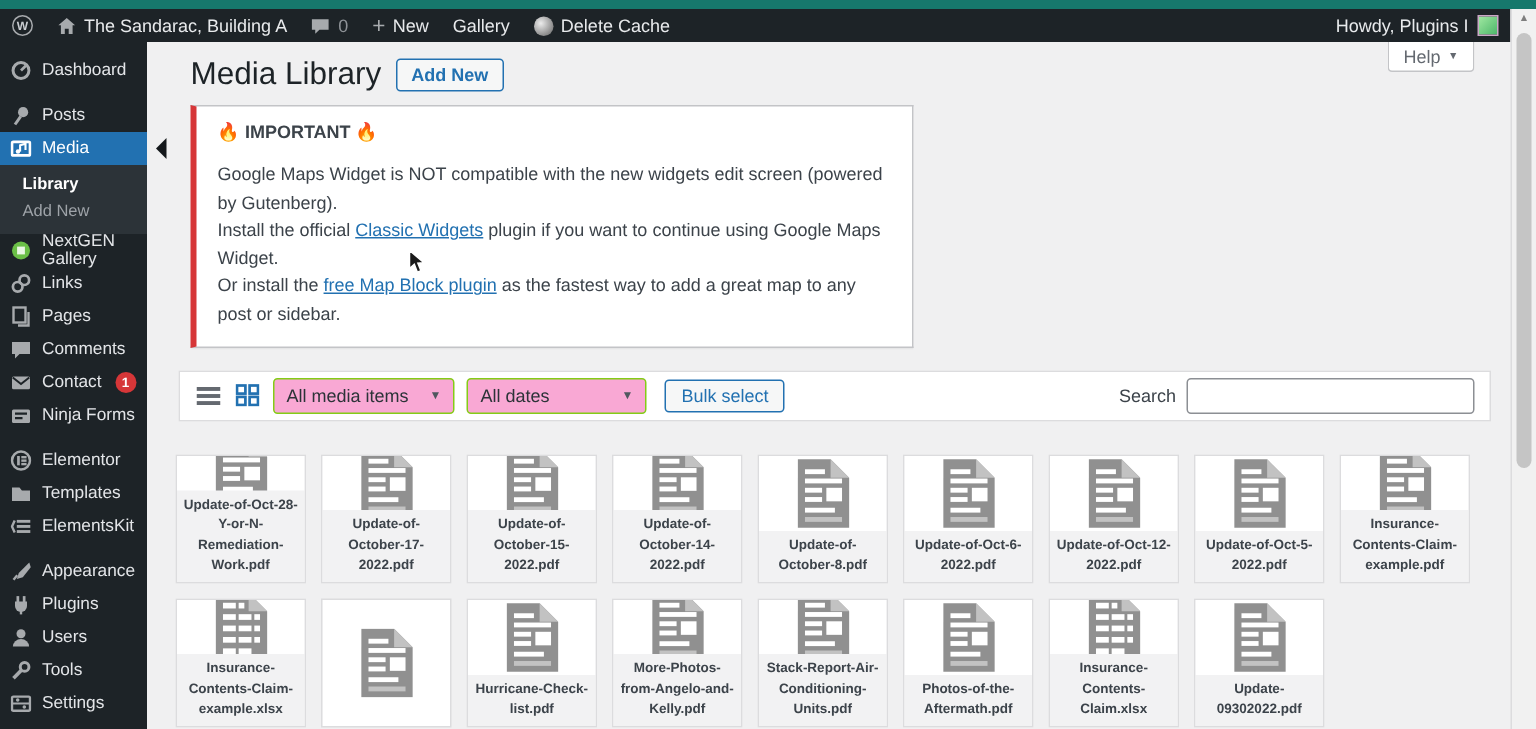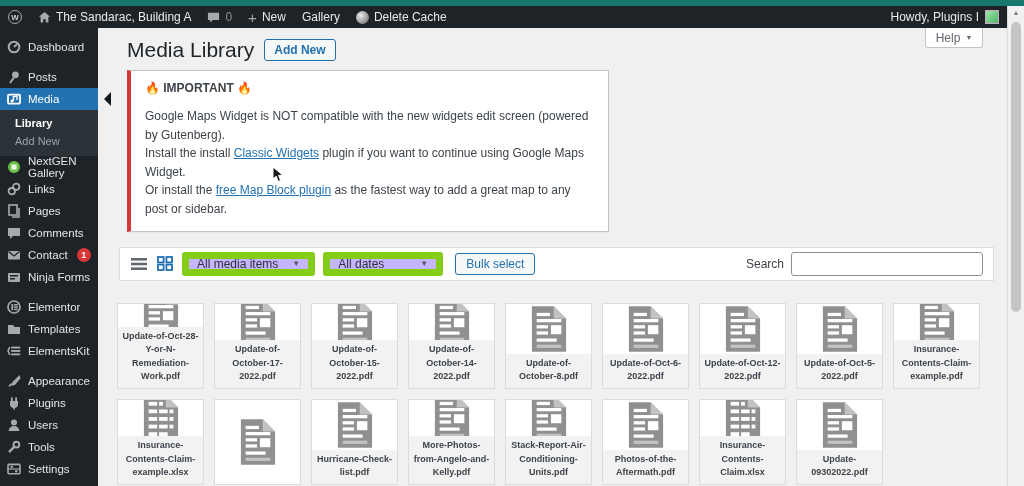--- a/index.html
+++ b/index.html
@@ -56,21 +56,21 @@
 
   .notice { margin:8px 0 0 23px; width:482px; background:#fff; border:1px solid #c3c4c7; border-left:4px solid #d63638;
     padding:10px 14px 12px; font-size:12px; color:#3c434a; box-shadow:0 1px 1px rgba(0,0,0,.04); }
   .notice-heading { font-weight:700; margin-bottom:12px; }
   .notice p { line-height:1.55; }
   .notice a { color:#2271b1; text-decoration:underline; cursor:pointer; }
 
   .filter-bar { margin:15px 0 0 15px; width:875px; height:34px; background:#fff; border:1px solid #dcdcde;
     display:flex; align-items:center; padding:0 10px; gap:8px; }
   .view-icon { width:18px; height:16px; display:flex; align-items:center; justify-content:center; cursor:pointer; }
-  .select { height:24px; border:7px solid #84cc16; border-radius:3px; background:#c4b5fd; display:flex; align-items:center;
+  .select { height:24px; border:1px solid #84cc16; border-radius:3px; background:#f9a8d4; display:flex; align-items:center;
     font-size:12px; color:#2c3338; padding:0 8px; gap:14px; cursor:pointer; }
   .select .chev { font-size:8px; color:#50575e; }
   .sel-media { min-width:108px; }
   .sel-dates { min-width:120px; justify-content:space-between; }
   .btn-bulk { font-size:12px; color:#2271b1; background:#f6f7f7; border:1px solid #2271b1; border-radius:3px;
     padding:3px 10px; cursor:pointer; margin-left:4px; }
   .search-wrap { margin-left:auto; display:flex; align-items:center; gap:7px; }
   .search-label { font-size:12px; color:#3c434a; }
   .search-input { width:192px; height:24px; border:1px solid #8c8f94; border-radius:3px; background:#fff; font-size:12px; padding:0 5px; }
 
@@ -415,21 +415,21 @@
     </div>
 
     <div class="title-row">
       <h1 class="page-title">Media Library</h1>
       <button class="btn-addnew">Add New</button>
     </div>
 
     <div class="notice">
       <div class="notice-heading">🔥 IMPORTANT 🔥</div>
       <p><span>Google Maps Widget is NOT compatible with the new widgets edit screen (powered by Gutenberg).</span></p>
-      <p><span>Install the install </span><a>Classic Widgets</a><span> plugin if you want to continue using Google Maps Widget.</span></p>
+      <p><span>Install the official </span><a>Classic Widgets</a><span> plugin if you want to continue using Google Maps Widget.</span></p>
       <p><span>Or install the </span><a>free Map Block plugin</a><span> as the fastest way to add a great map to any post or sidebar.</span></p>
     </div>
 
     <div class="filter-bar">
       <span class="view-icon">
         <svg width="16" height="14" viewBox="0 0 16 14">
             <g fill="#646970">
               <rect x="0" y="1" width="16" height="2.6"></rect>
               <rect x="0" y="5.7" width="16" height="2.6"></rect>
               <rect x="0" y="10.4" width="16" height="2.6"></rect>

